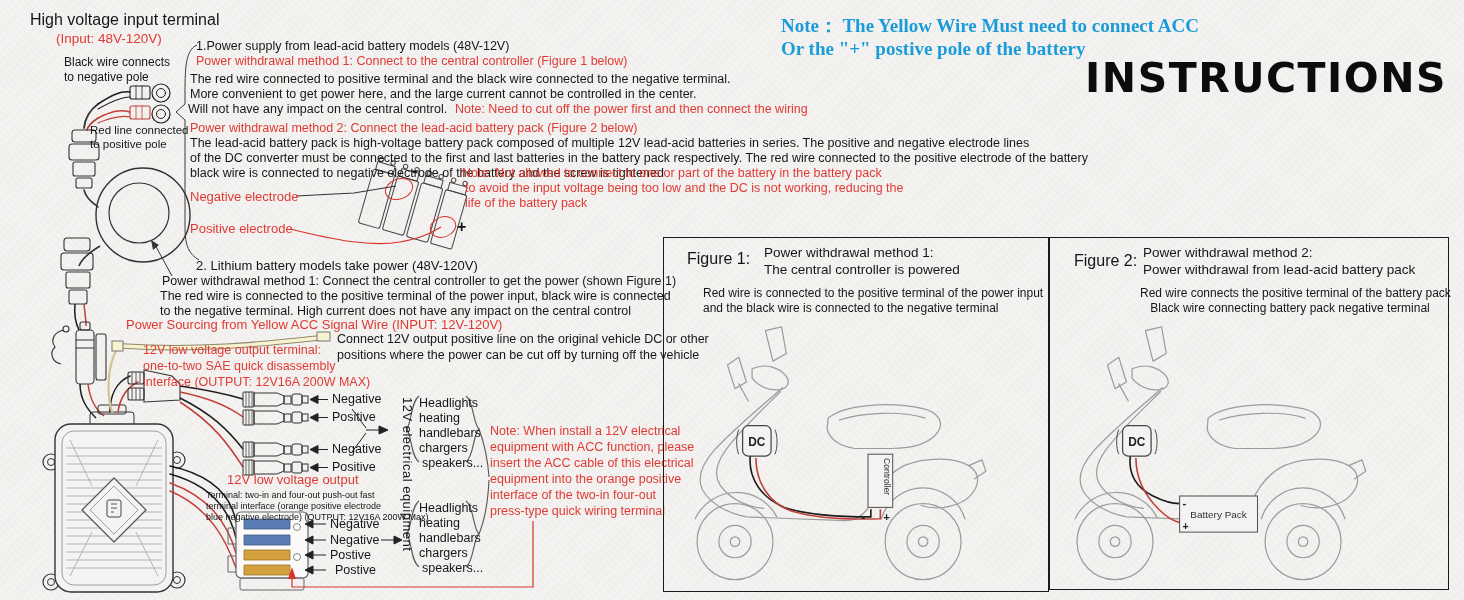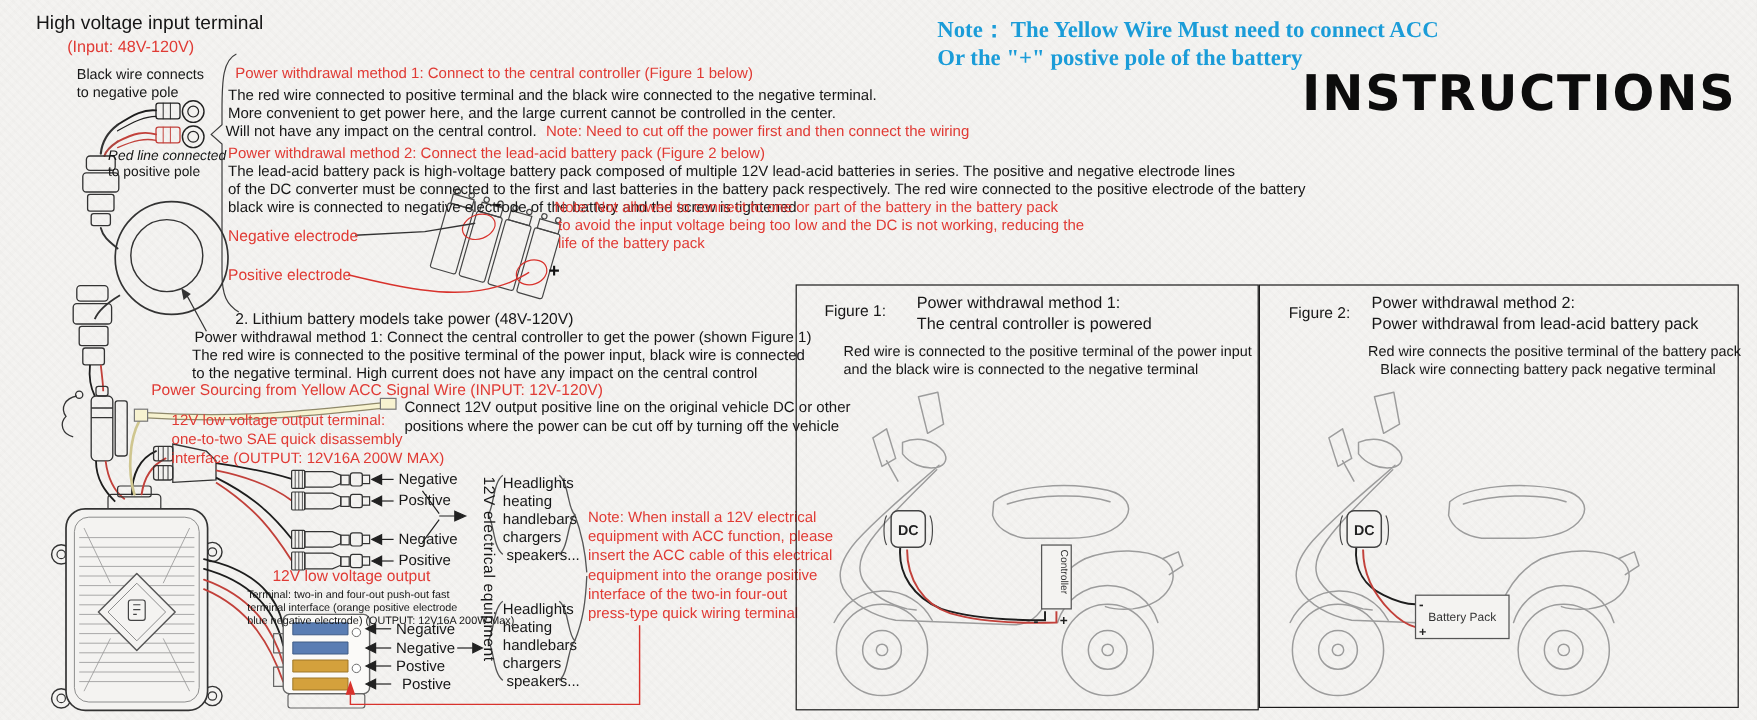--- a/index.html
+++ b/index.html
@@ -5,21 +5,21 @@
   html,body{margin:0;padding:0;}
   body{background:#e9e8e6;}
   #canvas{position:relative;width:1464px;height:600px;overflow:hidden;background:#f4f3f1;
     background-image:repeating-linear-gradient(45deg,rgba(0,0,0,.012) 0 2px,transparent 2px 5px),
                      repeating-linear-gradient(-45deg,rgba(90,80,60,.012) 0 3px,transparent 3px 7px);
     font-family:"Liberation Sans",sans-serif;}
   svg{position:absolute;left:0;top:0;}
   .t{position:absolute;white-space:nowrap;color:#161616;font:12.5px/15px "Liberation Sans",sans-serif;}
   .red{color:#e03a34;}
   .fs16{font-size:16px;line-height:19px;}
-  .fs14{font-size:13px;line-height:17px;}
+  .fs14{font-size:16px;line-height:17px;}
   .fs135{font-size:13.5px;line-height:16px;}
   .fs13{font-size:13px;line-height:16px;}
   .fs12{font-size:12px;line-height:14px;}
   .fs115{font-size:11.5px;line-height:13px;}
   .fs9{font-size:9px;line-height:11px;}
   .vert{transform:rotate(90deg);transform-origin:0 0;letter-spacing:.5px;}
   .title{position:absolute;right:17px;top:56px;text-align:right;color:#0c0c0c;
     font:bold 41px/45px "DejaVu Sans",sans-serif;letter-spacing:1.5px;}
   .cyan{position:absolute;left:781px;top:14px;color:#1b9cd8;
     font:bold 19px/23px "Liberation Serif",serif;}
@@ -315,23 +315,24 @@
       <text x="171" y="192" font-family="Liberation Sans,sans-serif" font-size="12" font-weight="bold" fill="#222" stroke="none">-</text>
       <text x="171" y="216" font-family="Liberation Sans,sans-serif" font-size="11" font-weight="bold" fill="#222" stroke="none">+</text>
     </g>
   </g>
 </svg>
 
 <div class="t fs16" style="left:30px;top:10px;">High voltage input terminal</div>
 <div class="t fs135 red" style="left:56px;top:31px;">(Input: 48V-120V)</div>
 <div class="t fs12" style="left:64px;top:55px;">Black wire connects</div>
 <div class="t fs12" style="left:64px;top:70px;">to negative pole</div>
-<div class="t fs115" style="left:90px;top:124px;font-style:italic;">Red line connected</div>
+<div class="t fs115" style="left:90px;top:124px;">Red line connected</div>
 <div class="t fs115" style="left:90px;top:138px;">to positive pole</div>
 
+<div class="t" style="left:196px;top:39px;">1.Power supply from lead-acid battery models (48V-12V)</div>
 <div class="t red" style="left:196px;top:54px;">Power withdrawal method 1: Connect to the central controller (Figure 1 below)</div>
 <div class="t" style="left:190px;top:72px;text-align:center;">The red wire connected to positive terminal and the black wire connected to the negative terminal.</div>
 <div class="t" style="left:190px;top:87px;">More convenient to get power here, and the large current cannot be controlled in the center.</div>
 <div class="t" style="left:188px;top:102px;">Will not have any impact on the central control.</div>
 <div class="t red" style="left:455px;top:102px;">Note: Need to cut off the power first and then connect the wiring</div>
 <div class="t red" style="left:190px;top:121px;">Power withdrawal method 2: Connect the lead-acid battery pack (Figure 2 below)</div>
 <div class="t" style="left:190px;top:136px;">The lead-acid battery pack is high-voltage battery pack composed of multiple 12V lead-acid batteries in series. The positive and negative electrode lines</div>
 <div class="t" style="left:190px;top:151px;">of the DC converter must be connected to the first and last batteries in the battery pack respectively. The red wire connected to the positive electrode of the battery</div>
 <div class="t" style="left:190px;top:166px;">black wire is connected to negative electrode of the battery and the screw is tightened</div>
 <div class="t red" style="left:462px;top:166px;">Note: Not allowed to connect to one or part of the battery in the battery pack</div>

